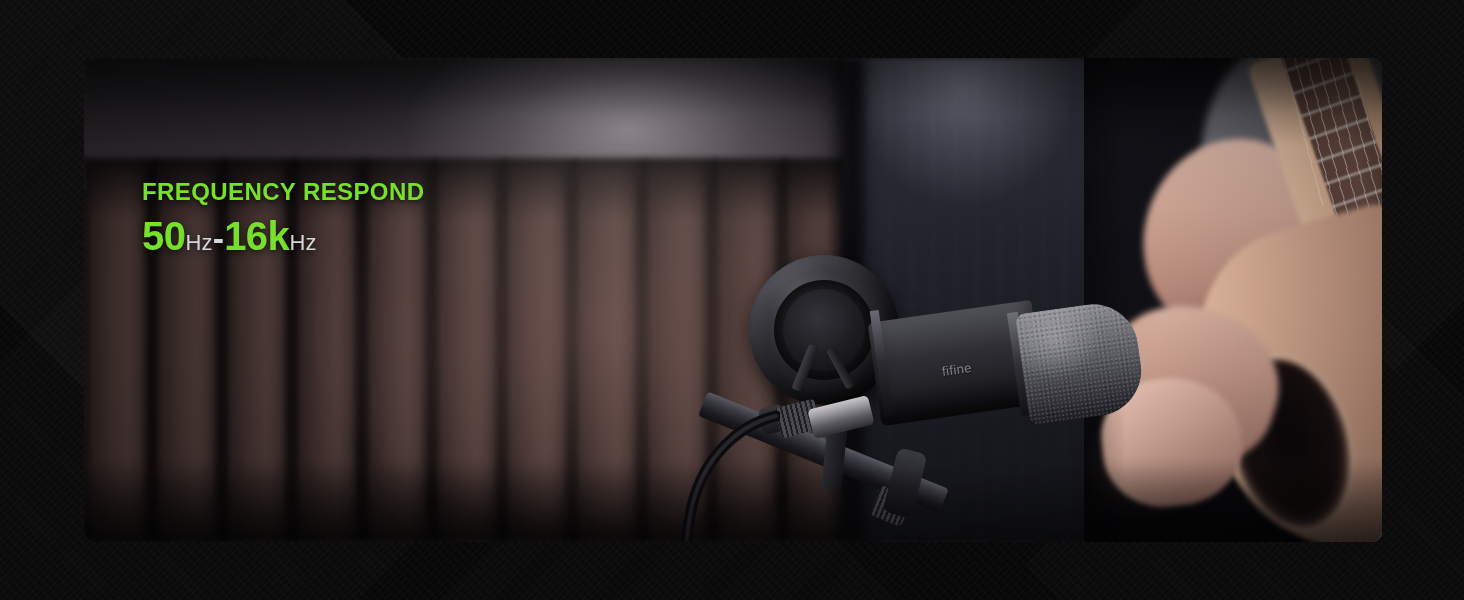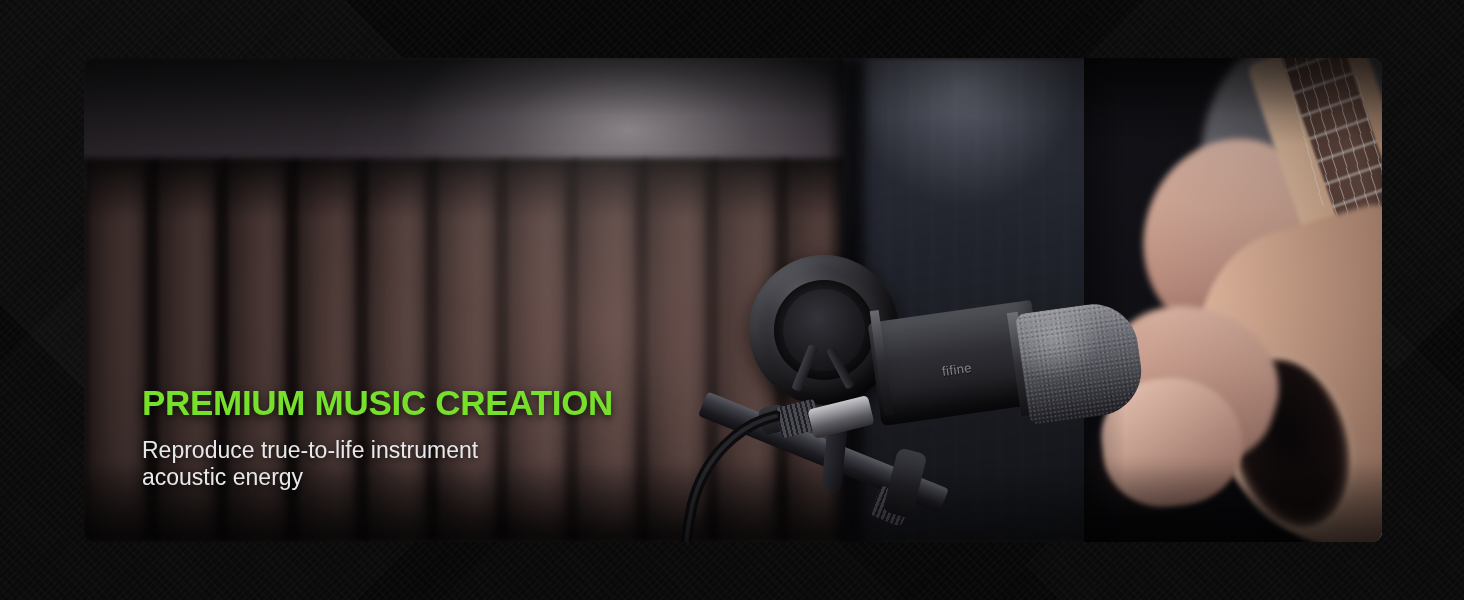--- a/index.html
+++ b/index.html
@@ -614,24 +614,23 @@
           <path d="M96 6 C60 14, 24 46, 12 96 C4 132, 4 164, 6 190" stroke="#2e2e34" stroke-width="4" fill="none" stroke-linecap="round" opacity="0.75"></path>
         </svg>
       </div>
     </div>
 
     <div class="layer" id="panel-light"></div>
     <div class="layer" id="panel-vignette"></div>
 
     <div id="text-overlay">
 
-
-      <div id="headline-block">
-        <div id="headline">PREMIUM MUSIC CREATION</div>
-        <div id="subline">
-          <span class="sub-row">Reproduce true-to-life instrument</span>
-          <span class="sub-row">acoustic energy</span>
+      <div id="spec-block">
+        <div id="spec-title">FREQUENCY RESPOND</div>
+        <div id="spec-value">
+          <span class="num">50</span><span class="unit">Hz</span><span class="dash">-</span><span class="num">16k</span><span class="unit">Hz</span>
         </div>
       </div>
+
 
     </div>
   </div>
 </div>
 
 </body></html>

